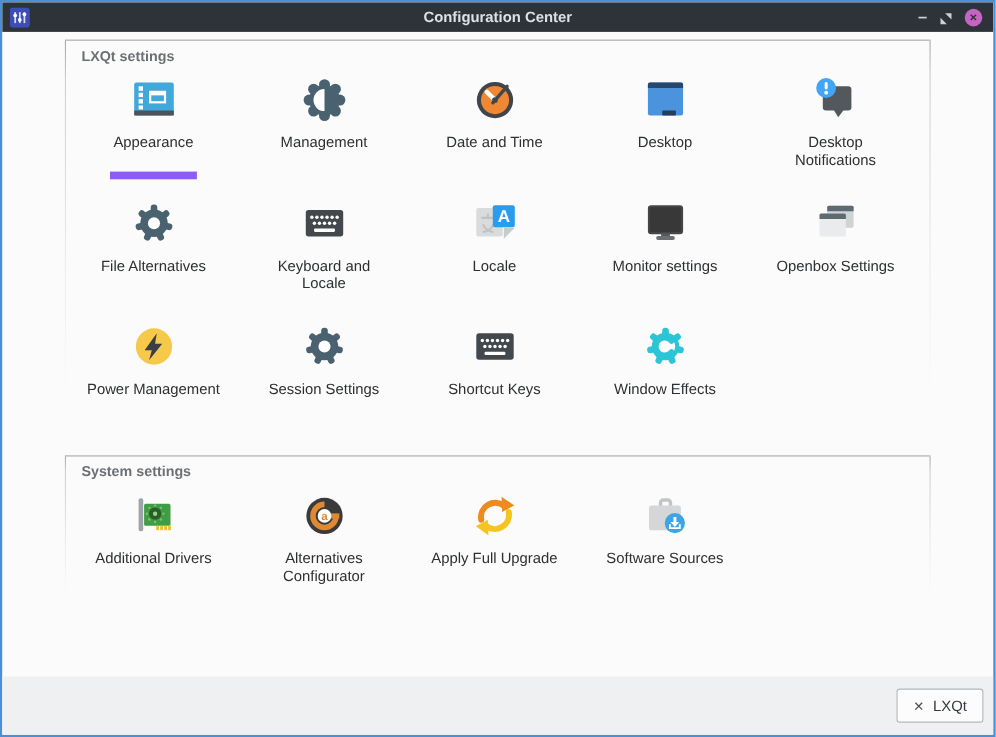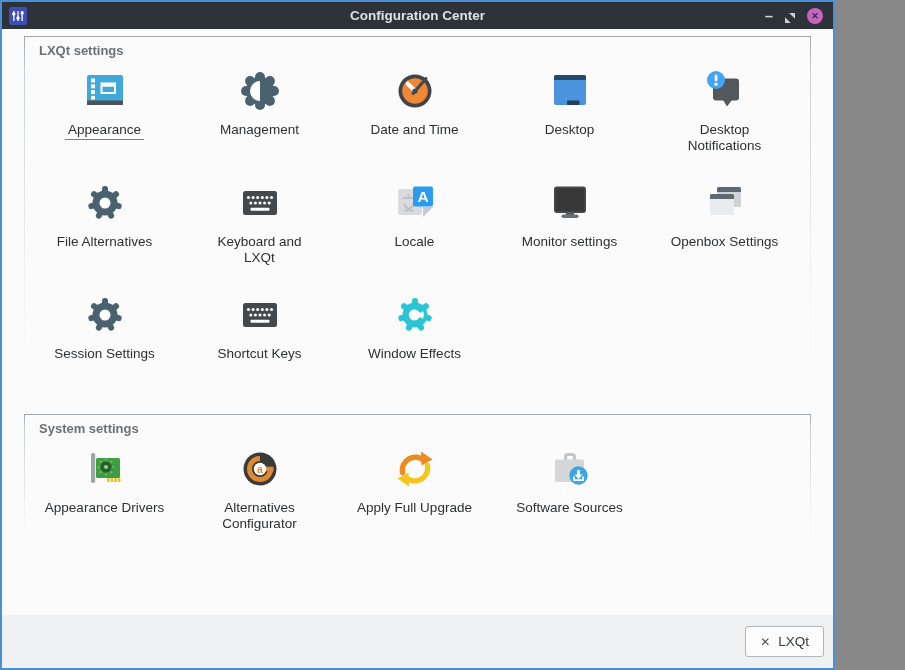--- a/index.html
+++ b/index.html
@@ -1,20 +1,20 @@
 <!DOCTYPE html>
 <html><head>
 <meta charset="utf-8">
 <style>
   * { box-sizing: border-box; margin: 0; padding: 0; }
   html,body { background:#888; }
   body { font-family: "Liberation Sans", sans-serif; }
 
   .window{
-    width:835px; height:670px;
+    width:905px; height:670px;
     border:2px solid #4a90d9;
     background:#fbfbfb;
     display:flex; flex-direction:column;
     position:relative; overflow:hidden;
   }
 
   
   .titlebar{
     flex:0 0 27px; background:#2e333a;
     display:flex; align-items:center;
@@ -58,21 +58,21 @@
     grid-auto-rows:112px;
     justify-content:start;
   }
   .item{ display:flex; flex-direction:column; align-items:center; padding-top:3px; cursor:default; }
   .icon48{ width:48px; height:48px; margin-bottom:7px; }
   .icon48 svg{ display:block; width:48px; height:48px; }
   .item-label{
     font-size:13.5px; color:#2d2f31; text-align:center;
     line-height:1.2; white-space:pre-line; padding:0 3px 1px 3px;
   }
-  .item.focused .item-label{ border-bottom:1px solid #8b5cf6; padding-bottom:1px; }
+  .item.focused .item-label{ border-bottom:7px solid #8b5cf6; padding-bottom:18px; }
 
   
   .footer{
     flex:0 0 53px; background:#eff0f1;
     display:flex; align-items:center; justify-content:flex-end;
     padding-right:9px;
   }
   .close-button{
     display:inline-flex; align-items:center; gap:8px;
     height:31px; padding:0 14px;
@@ -211,21 +211,21 @@
                   <circle cx="35.5" cy="18.5" r="1.55" fill="#fff"></circle>
  <circle cx="14.8" cy="24" r="1.55" fill="#fff"></circle>
                   <circle cx="19.4" cy="24" r="1.55" fill="#fff"></circle>
                   <circle cx="24" cy="24" r="1.55" fill="#fff"></circle>
                   <circle cx="28.6" cy="24" r="1.55" fill="#fff"></circle>
                   <circle cx="33.2" cy="24" r="1.55" fill="#fff"></circle>
  <rect x="14.5" y="28.8" width="19" height="3" rx="1" fill="#fff"></rect>
                 </svg>
               </div>
               <div class="item-label">Keyboard and
-LXQt</div>
+Locale</div>
             </div>
             <div class="item">
               <div class="icon48">
                 <svg viewBox="0 0 48 48">
                   <rect x="7" y="10" width="24" height="26" rx="2" fill="#dadbdc"></rect>
   <g stroke="#c0c3c5" stroke-width="2" fill="none">
                     <path d="M11.5 19 h12"></path>
                     <path d="M17.5 15 v4"></path>
                     <path d="M13 25 c2 4.5 6 6.5 9.5 7"></path>
                     <path d="M22.5 25 c-2 4.5 -6 6.5 -9.5 7"></path>
@@ -250,20 +250,29 @@
             <div class="item">
               <div class="icon48">
                 <svg viewBox="0 0 48 48">
                   <rect x="16" y="8" width="24" height="20" rx="1.5" fill="#d0d3d4"></rect>
                   <path d="M16 9.5 a1.5 1.5 0 0 1 1.5-1.5 h21 a1.5 1.5 0 0 1 1.5 1.5 v3.5 H16 Z" fill="#5d6a72"></path>
   <rect x="9" y="15" width="24" height="21" rx="1.5" fill="#e9ebec"></rect>
                   <path d="M9 16.5 a1.5 1.5 0 0 1 1.5-1.5 h21 a1.5 1.5 0 0 1 1.5 1.5 v3.5 H9 Z" fill="#5d6a72"></path>
                 </svg>
               </div>
               <div class="item-label">Openbox Settings</div>
+            </div>
+            <div class="item">
+              <div class="icon48">
+                <svg viewBox="0 0 48 48">
+                  <circle cx="24" cy="24" r="16.5" fill="#f6c94a"></circle>
+                  <polygon points="26.5,12 15.5,27.5 22,27.5 19.5,36.5 31.5,21.5 25,21.5" fill="#3a3f44"></polygon>
+                </svg>
+              </div>
+              <div class="item-label">Power Management</div>
             </div>
             <div class="item">
               <div class="icon48">
                 <svg viewBox="0 0 48 48">
                   <rect x="21" y="7" width="6" height="9" rx="2.8" fill="#4a6170" transform="rotate(0.0 24 24)"></rect>
                   <rect x="21" y="7" width="6" height="9" rx="2.8" fill="#4a6170" transform="rotate(51.4 24 24)"></rect>
                   <rect x="21" y="7" width="6" height="9" rx="2.8" fill="#4a6170" transform="rotate(102.9 24 24)"></rect>
                   <rect x="21" y="7" width="6" height="9" rx="2.8" fill="#4a6170" transform="rotate(154.3 24 24)"></rect>
                   <rect x="21" y="7" width="6" height="9" rx="2.8" fill="#4a6170" transform="rotate(205.7 24 24)"></rect>
                   <rect x="21" y="7" width="6" height="9" rx="2.8" fill="#4a6170" transform="rotate(257.1 24 24)"></rect>
@@ -330,21 +339,21 @@
                   <circle cx="19.7" cy="16.7" r="1.1" fill="#7fbf6a"></circle>
                   <circle cx="25.0" cy="14.5" r="1.1" fill="#7fbf6a"></circle>
                   <circle cx="30.3" cy="16.7" r="1.1" fill="#7fbf6a"></circle>
   <circle cx="25" cy="22" r="2" fill="#9fd08a"></circle>
   <rect x="26" y="33" width="2.6" height="4" fill="#e8c431"></rect>
                   <rect x="29.6" y="33" width="2.6" height="4" fill="#e8c431"></rect>
                   <rect x="33.2" y="33" width="2.6" height="4" fill="#e8c431"></rect>
                   <rect x="36.8" y="33" width="2.6" height="4" fill="#e8c431"></rect>
                 </svg>
               </div>
-              <div class="item-label">Appearance Drivers</div>
+              <div class="item-label">Additional Drivers</div>
             </div>
             <div class="item">
               <div class="icon48">
                 <svg viewBox="0 0 48 48">
                   <circle cx="24" cy="24" r="16.5" fill="#3a3a3a"></circle>
   <path d="M24 13.5 A10.5 10.5 0 1 0 34.5 24" fill="none" stroke="#df8a33" stroke-width="5" stroke-linecap="butt"></path>
   <rect x="29" y="21.7" width="8.5" height="4.6" fill="#df8a33"></rect>
   <circle cx="24" cy="24" r="6.2" fill="#fff"></circle>
   <text x="24" y="28" font-family="Liberation Sans, sans-serif" font-size="10.5" font-weight="bold" fill="#df8a33" text-anchor="middle">a</text>
                 </svg>

